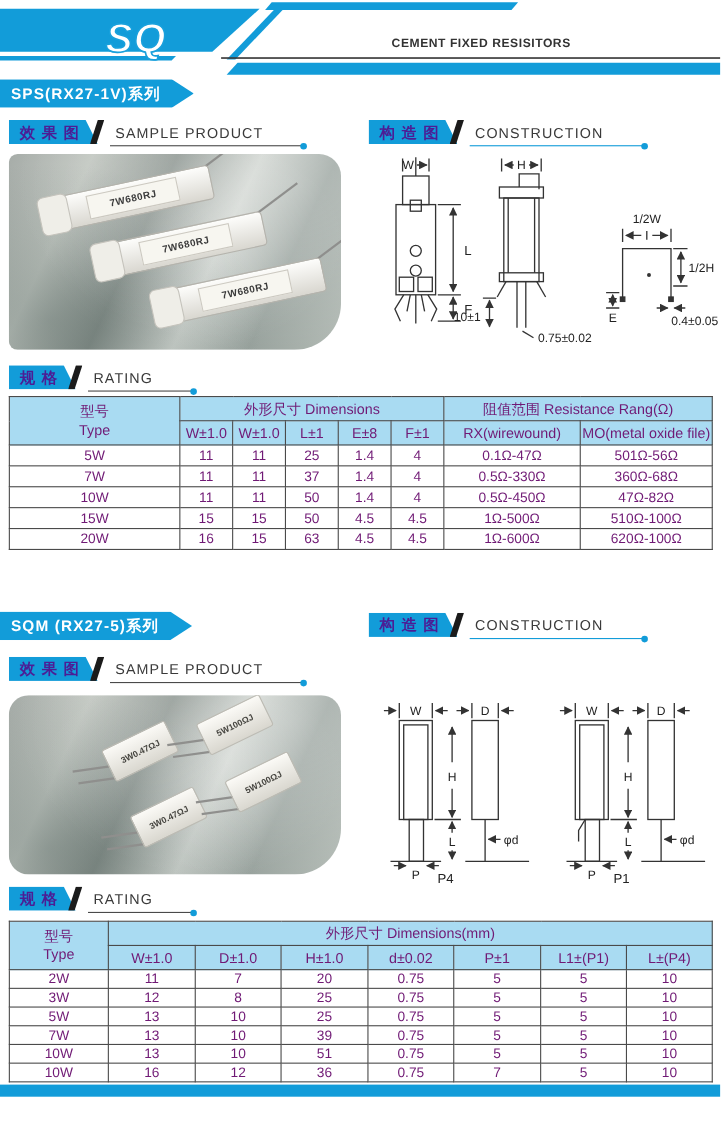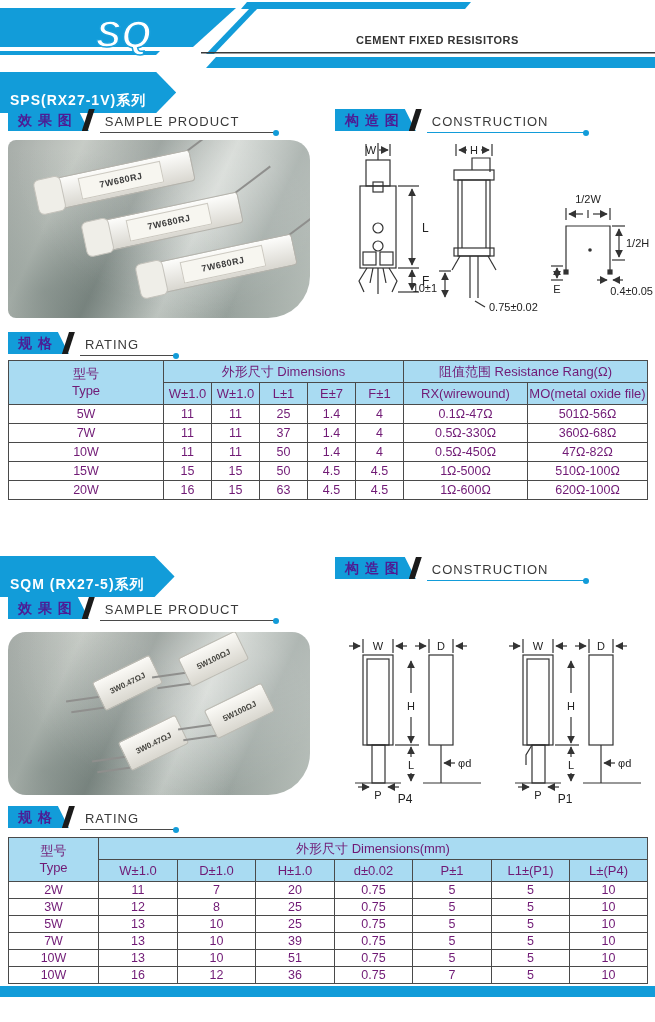--- a/index.html
+++ b/index.html
@@ -8,21 +8,21 @@
 
   
   .hdr-svg{position:absolute;left:0;top:0;}
   .logo-sq{position:absolute;left:96px;top:12px;font-size:37px;font-weight:bold;font-style:italic;
            color:#fff;letter-spacing:1px;line-height:46px;
            -webkit-text-stroke:1.5px #18a0dc;text-shadow:0 0 1px #18a0dc;}
   .title-cn{position:absolute;left:205px;top:24px;font-size:21px;font-weight:bold;color:#1c1c1c;letter-spacing:2px;}
   .title-en{position:absolute;left:356px;top:34px;font-size:11px;font-weight:bold;color:#333;letter-spacing:.5px;}
 
   .series-tag{position:absolute;left:0;background:#129CD9;color:#fff;font-size:14px;font-weight:bold;
-              letter-spacing:1px;height:25px;line-height:25px;padding:16px 30px 0 10px;
+              letter-spacing:1px;height:25px;line-height:25px;padding:1px 30px 0 10px;
               clip-path:polygon(0 0,calc(100% - 20px) 0,100% 50%,calc(100% - 20px) 100%,0 100%);}
 
   
   .sec-hdr{position:absolute;display:flex;align-items:flex-start;height:26px;}
   .tag-cn{background:#129CD9;color:#4c1d95;font-size:14px;font-weight:bold;letter-spacing:1px;
           height:22px;line-height:22px;padding:0 16px 0 10px;
           clip-path:polygon(0 0,calc(100% - 11px) 0,100% 100%,0 100%);}
   .tag-slash{width:13px;height:22px;margin-left:-7px;background:#1b1b1b;
              clip-path:polygon(55% 0,100% 0,45% 100%,0 100%);}
   .tag-en-wrap{position:relative;margin-left:5px;padding:3px 38px 2px 5px;border-bottom:1.5px solid #4a4a4a;}
@@ -241,21 +241,21 @@
           <span>型号</span><br>
           <span>Type</span>
         </th>
         <th colspan="5">外形尺寸 Dimensions</th>
         <th colspan="2">阻值范围 Resistance Rang(Ω)</th>
       </tr>
       <tr>
         <th>W±1.0</th>
         <th>W±1.0</th>
         <th>L±1</th>
-        <th>E±7</th>
+        <th>E±8</th>
         <th>F±1</th>
         <th>RX(wirewound)</th>
         <th>MO(metal oxide file)</th>
       </tr>
     </thead>
     <tbody>
         <tr>
           <td>5W</td>
           <td>11</td>
           <td>11</td>

